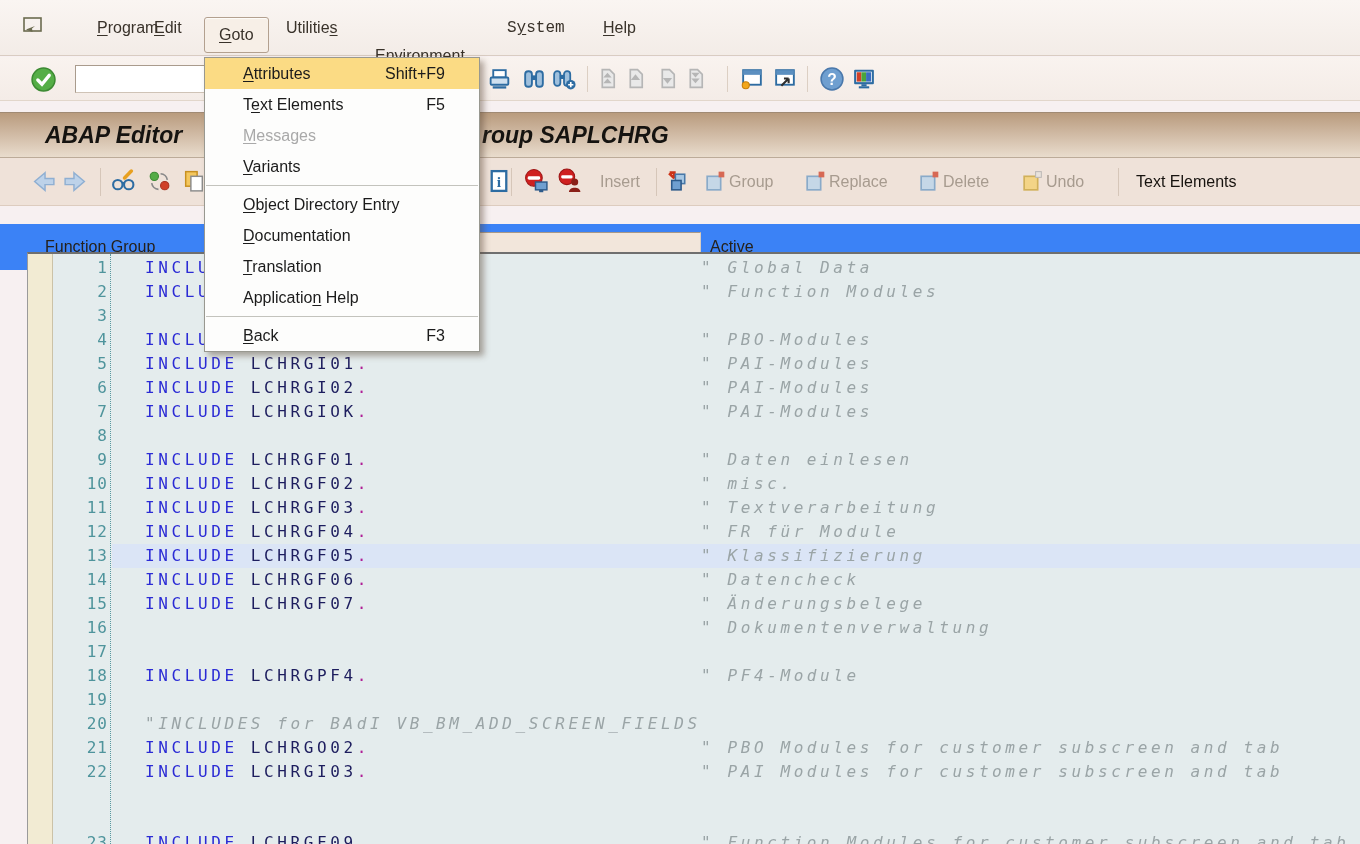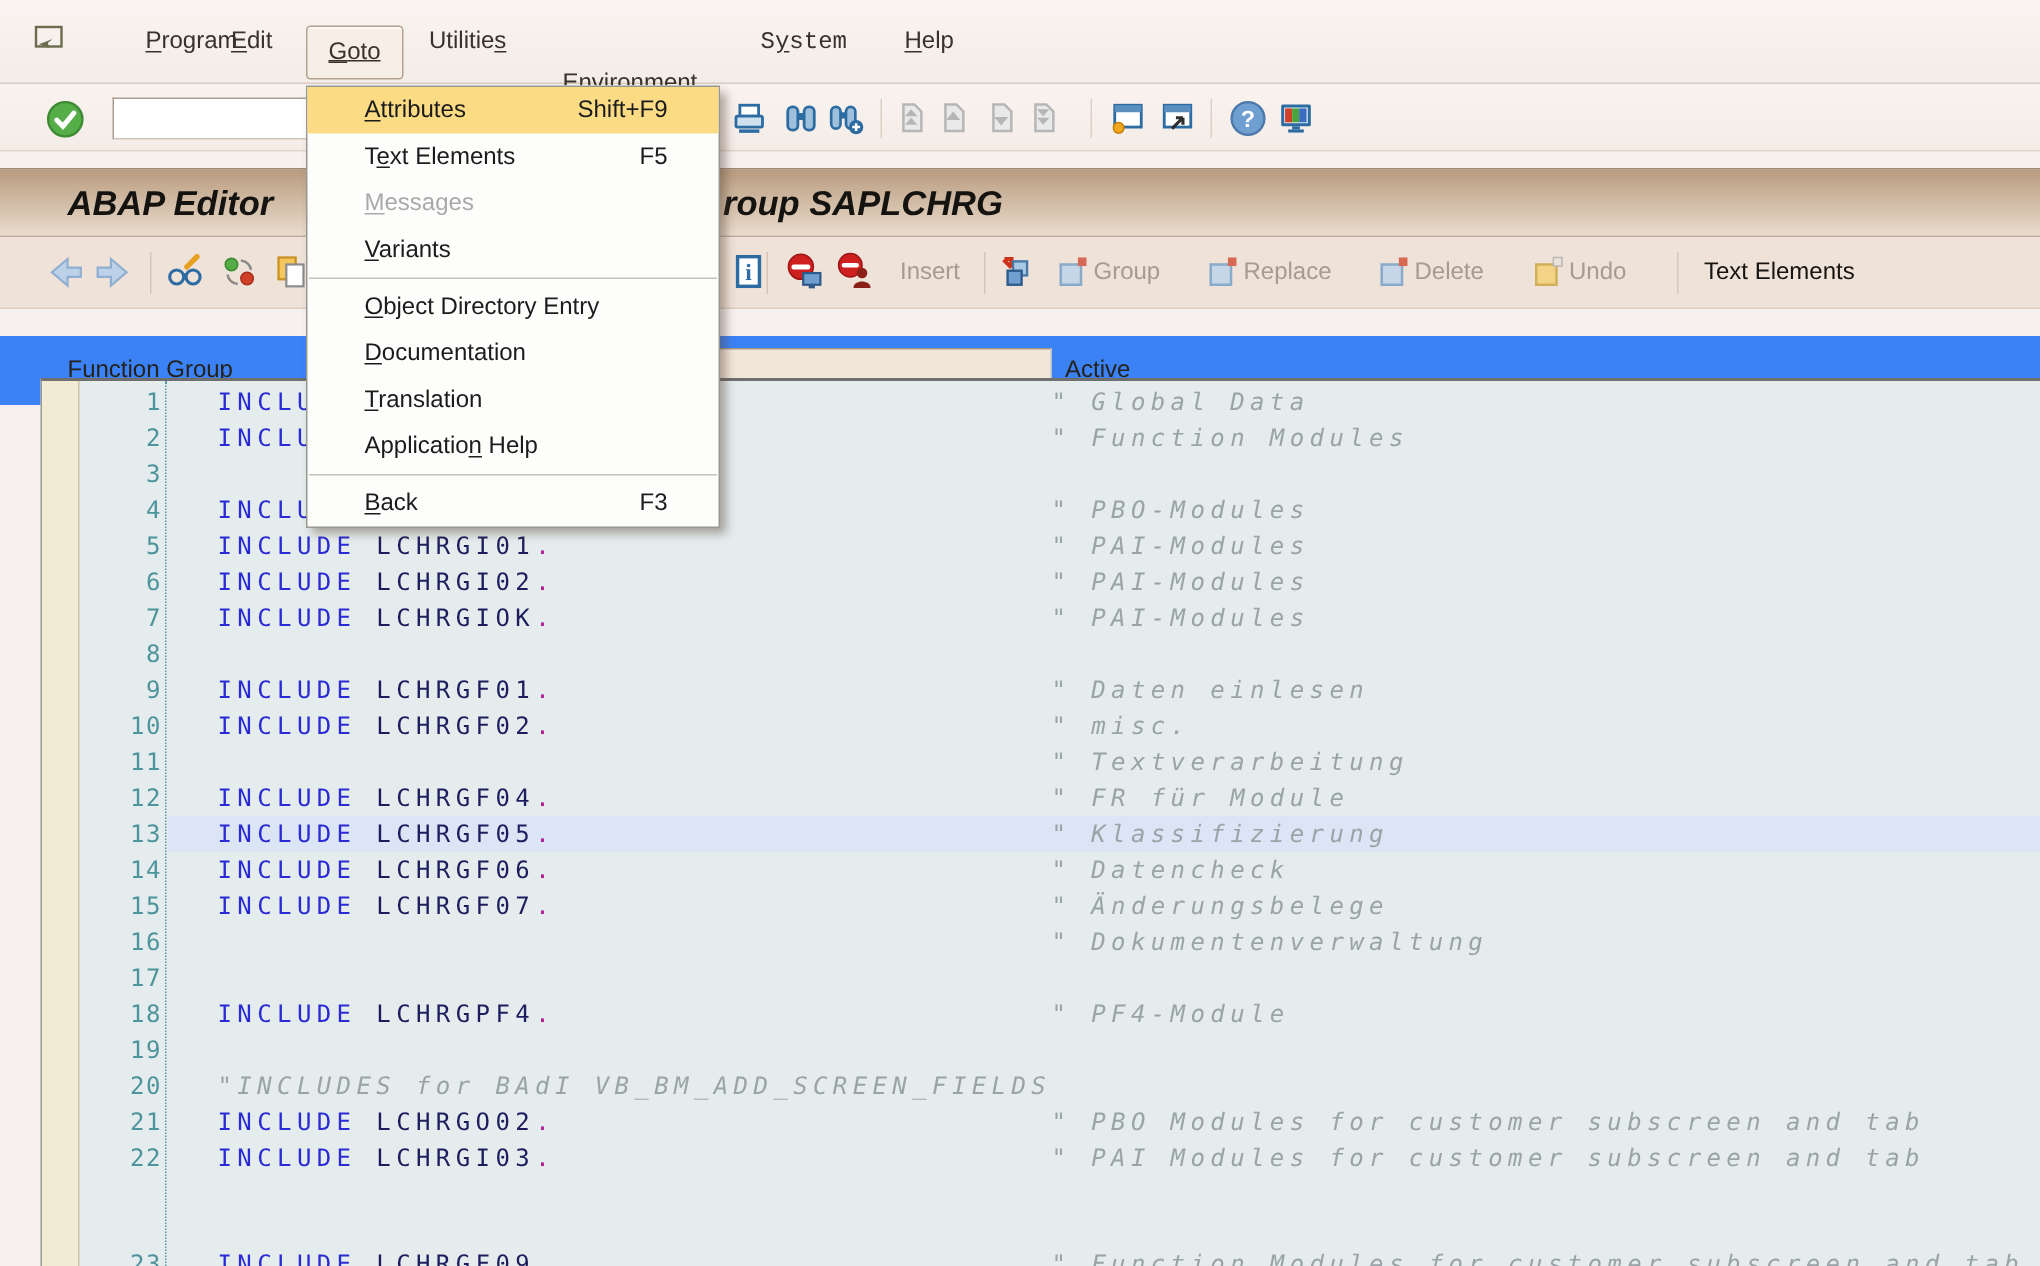--- a/index.html
+++ b/index.html
@@ -88,21 +88,21 @@
 <div class="menubar">
   <span class="winicon">
     <svg width="26" height="24" viewBox="0 0 26 24">
       <rect x="4" y="4" width="17" height="13" fill="none" stroke="#6b6b4f" stroke-width="1.6"></rect>
       <path d="M15 12 L6 15.5 L12.5 18 L12 14.5 Z" fill="#6b6b4f"></path>
     </svg>
   </span>
   <div id="menubar-items">
       <div class="mitem" style="left: 61px; margin-left: 36px;"><span><u>P</u>rogram</span></div>
       <div class="mitem" style="left: 154px;"><span><u>E</u>dit</span></div>
-      <div class="mitem open" style="left: 204px; text-decoration: underline;"><span><u>G</u>oto</span></div>
+      <div class="mitem open" style="left: 204px;"><span><u>G</u>oto</span></div>
       <div class="mitem" style="left: 286px;"><span>Utilitie<u>s</u></span></div>
       <div class="mitem" style="left: 375px; margin-top: 28px;"><span>En<u>v</u>ironment</span></div>
       <div class="mitem" style="left: 507px; font-family: Liberation Mono, monospace;"><span>S<u>y</u>stem</span></div>
       <div class="mitem" style="left: 603px;"><span><u>H</u>elp</span></div>
     </div>
 </div>
 
 <div class="toolbar1">
   <input class="cmdfield" value="" style="">
   <div id="toolbar1-icons">
@@ -266,21 +266,21 @@
       <div class="code-row" style="top: 2px;"><span class="lnum">1</span><span class="codespan"><span class="kw">INCLU</span></span><span class="cmt">" Global Data</span></div>
       <div class="code-row" style="top: 26px;"><span class="lnum">2</span><span class="codespan"><span class="kw">INCLU</span></span><span class="cmt">" Function Modules</span></div>
       <div class="code-row" style="top: 50px;"><span class="lnum">3</span></div>
       <div class="code-row" style="top: 74px;"><span class="lnum">4</span><span class="codespan"><span class="kw">INCLU</span></span><span class="cmt">" PBO-Modules</span></div>
       <div class="code-row" style="top: 98px;"><span class="lnum">5</span><span class="codespan"><span class="kw">INCLUDE</span><span class="id"> LCHRGI01</span><span class="dot">.</span></span><span class="cmt">" PAI-Modules</span></div>
       <div class="code-row" style="top: 122px;"><span class="lnum">6</span><span class="codespan"><span class="kw">INCLUDE</span><span class="id"> LCHRGI02</span><span class="dot">.</span></span><span class="cmt">" PAI-Modules</span></div>
       <div class="code-row" style="top: 146px;"><span class="lnum">7</span><span class="codespan"><span class="kw">INCLUDE</span><span class="id"> LCHRGIOK</span><span class="dot">.</span></span><span class="cmt">" PAI-Modules</span></div>
       <div class="code-row" style="top: 170px;"><span class="lnum">8</span></div>
       <div class="code-row" style="top: 194px;"><span class="lnum">9</span><span class="codespan"><span class="kw">INCLUDE</span><span class="id"> LCHRGF01</span><span class="dot">.</span></span><span class="cmt">" Daten einlesen</span></div>
       <div class="code-row" style="top: 218px;"><span class="lnum">10</span><span class="codespan"><span class="kw">INCLUDE</span><span class="id"> LCHRGF02</span><span class="dot">.</span></span><span class="cmt">" misc.</span></div>
-      <div class="code-row" style="top: 242px;"><span class="lnum">11</span><span class="cmt">" Textverarbeitung</span></div>
+      <div class="code-row" style="top: 242px;"><span class="lnum">11</span><span class="codespan"><span class="kw">INCLUDE</span><span class="id"> LCHRGF03</span><span class="dot">.</span></span><span class="cmt">" Textverarbeitung</span></div>
       <div class="code-row" style="top: 266px;"><span class="lnum">12</span><span class="codespan"><span class="kw">INCLUDE</span><span class="id"> LCHRGF04</span><span class="dot">.</span></span><span class="cmt">" FR für Module</span></div>
       <div class="code-row" style="top: 290px;"><div class="hlbar"></div><span class="lnum">13</span><span class="codespan"><span class="kw">INCLUDE</span><span class="id"> LCHRGF05</span><span class="dot">.</span></span><span class="cmt">" Klassifizierung</span></div>
       <div class="code-row" style="top: 314px;"><span class="lnum">14</span><span class="codespan"><span class="kw">INCLUDE</span><span class="id"> LCHRGF06</span><span class="dot">.</span></span><span class="cmt">" Datencheck</span></div>
       <div class="code-row" style="top: 338px;"><span class="lnum">15</span><span class="codespan"><span class="kw">INCLUDE</span><span class="id"> LCHRGF07</span><span class="dot">.</span></span><span class="cmt">" Änderungsbelege</span></div>
       <div class="code-row" style="top: 362px;"><span class="lnum">16</span><span class="cmt">" Dokumentenverwaltung</span></div>
       <div class="code-row" style="top: 386px;"><span class="lnum">17</span></div>
       <div class="code-row" style="top: 410px;"><span class="lnum">18</span><span class="codespan"><span class="kw">INCLUDE</span><span class="id"> LCHRGPF4</span><span class="dot">.</span></span><span class="cmt">" PF4-Module</span></div>
       <div class="code-row" style="top: 434px;"><span class="lnum">19</span></div>
       <div class="code-row" style="top: 458px;"><span class="lnum">20</span><span class="cmt atcode">"INCLUDES for BAdI VB_BM_ADD_SCREEN_FIELDS</span></div>
       <div class="code-row" style="top: 482px;"><span class="lnum">21</span><span class="codespan"><span class="kw">INCLUDE</span><span class="id"> LCHRGO02</span><span class="dot">.</span></span><span class="cmt">" PBO Modules for customer subscreen and tab</span></div>

